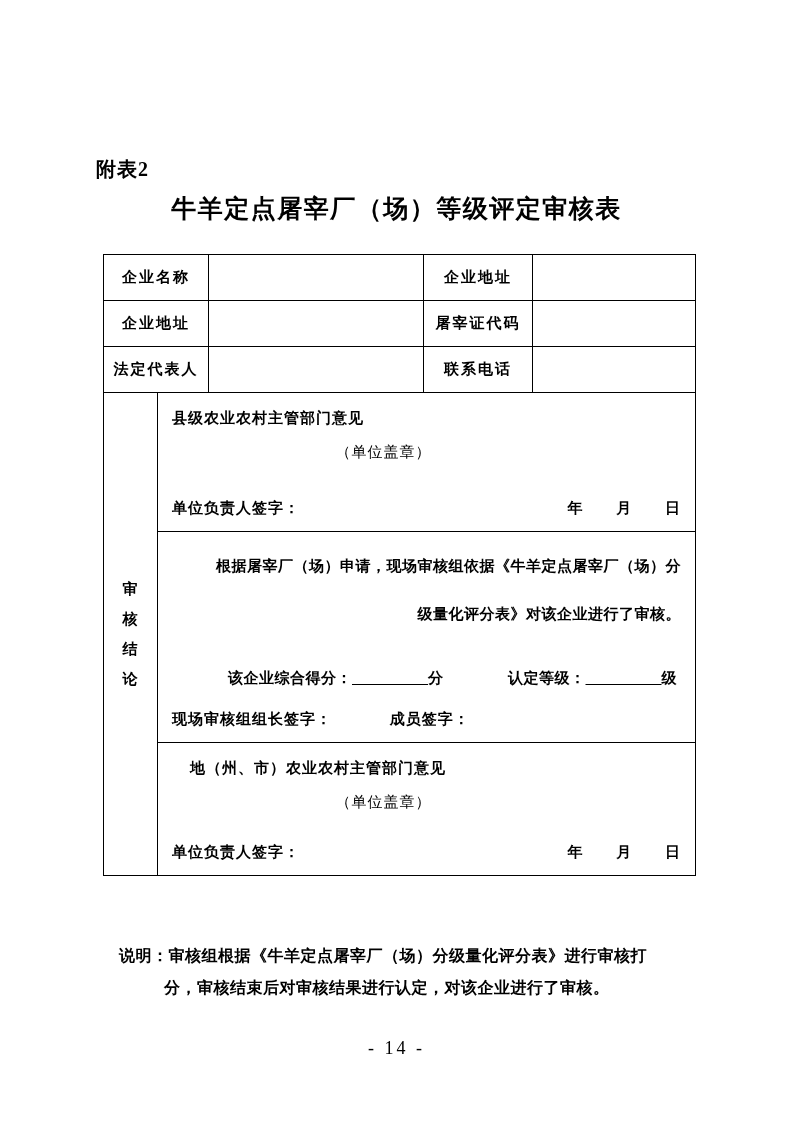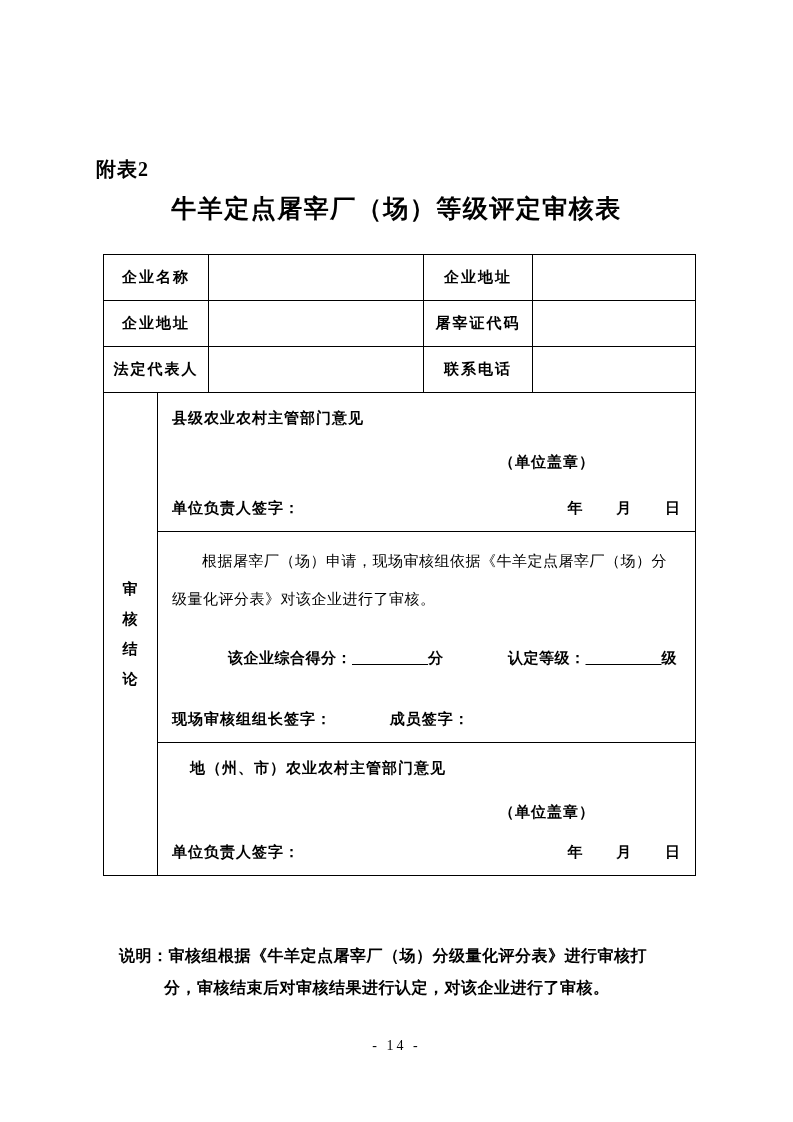--- a/index.html
+++ b/index.html
@@ -79,45 +79,46 @@
     line-height: 30px;
   }
   .sec1 { height: 138px; }
   .sec2 { height: 210px; }
   .sec3 { height: 132px; }
   .opinion-title {
     letter-spacing: 1px;
     font-weight: bold;
   }
   .stamp {
-    text-align: right;
+    text-align: center;
     padding-right: 86px;
-    margin-top: 14px;
-    letter-spacing: 1px;
-    font-weight: bold;
+    margin-top: 4px;
+    letter-spacing: 1px;
+    font-weight: normal;
   }
   .signline {
     position: absolute;
     left: 14px;
     right: 14px;
     bottom: 8px;
     display: flex;
     justify-content: space-between;
     font-weight: bold;
     letter-spacing: 1px;
   }
   .date-group span {
     display: inline-block;
     margin-left: 28px;
   }
   .para {
     text-indent: 30px;
-    font-weight: normal;
+    font-weight: bold;
     letter-spacing: 0.5px;
-    line-height: 38px;
+    line-height: 48px;
+    text-align: right;
   }
   .score-row {
     margin-top: 25px;
     padding-left: 56px;
     font-weight: bold;
     letter-spacing: 0.5px;
   }
   .score-row .gap { display: inline-block; width: 56px; }
   .ul { text-decoration: underline; letter-spacing: 4px; }
   .signrow2 {
@@ -138,21 +139,21 @@
     line-height: 32px;
     letter-spacing: 0.5px;
   }
   .note .cont { display: block; padding-left: 45px; }
   .pagenum {
     position: absolute;
     left: 0;
     top: 1038px;
     width: 793px;
     text-align: center;
-    font-size: 14px;
+    font-size: 18px;
     letter-spacing: 3px;
   }
 </style>
 </head>
 <body>
 
 <div class="page">
 
   <div class="attach-label">附表2</div>
 

